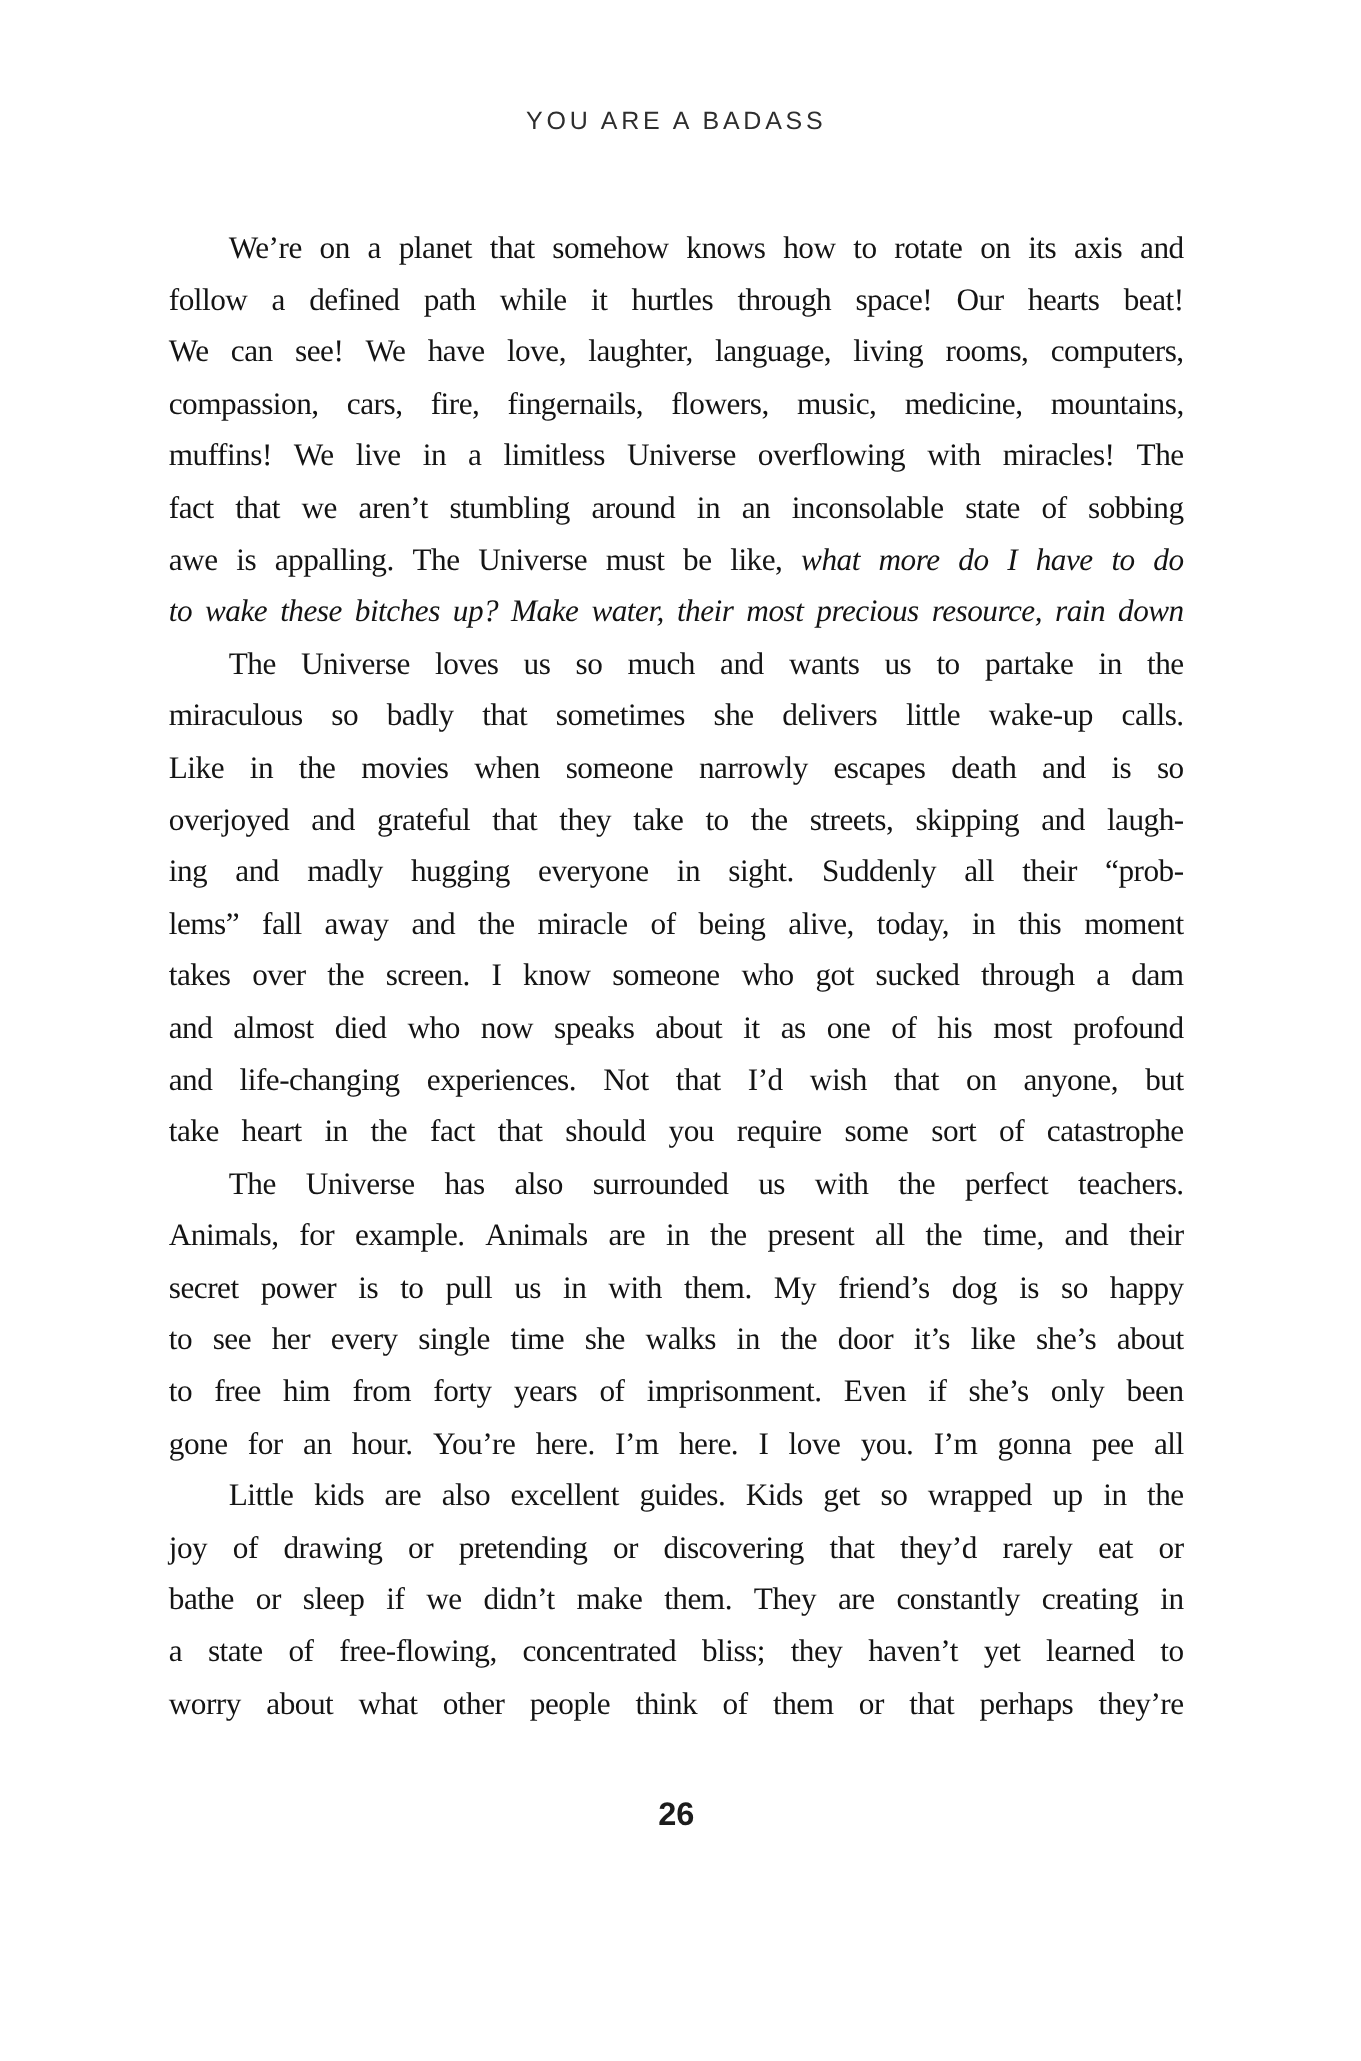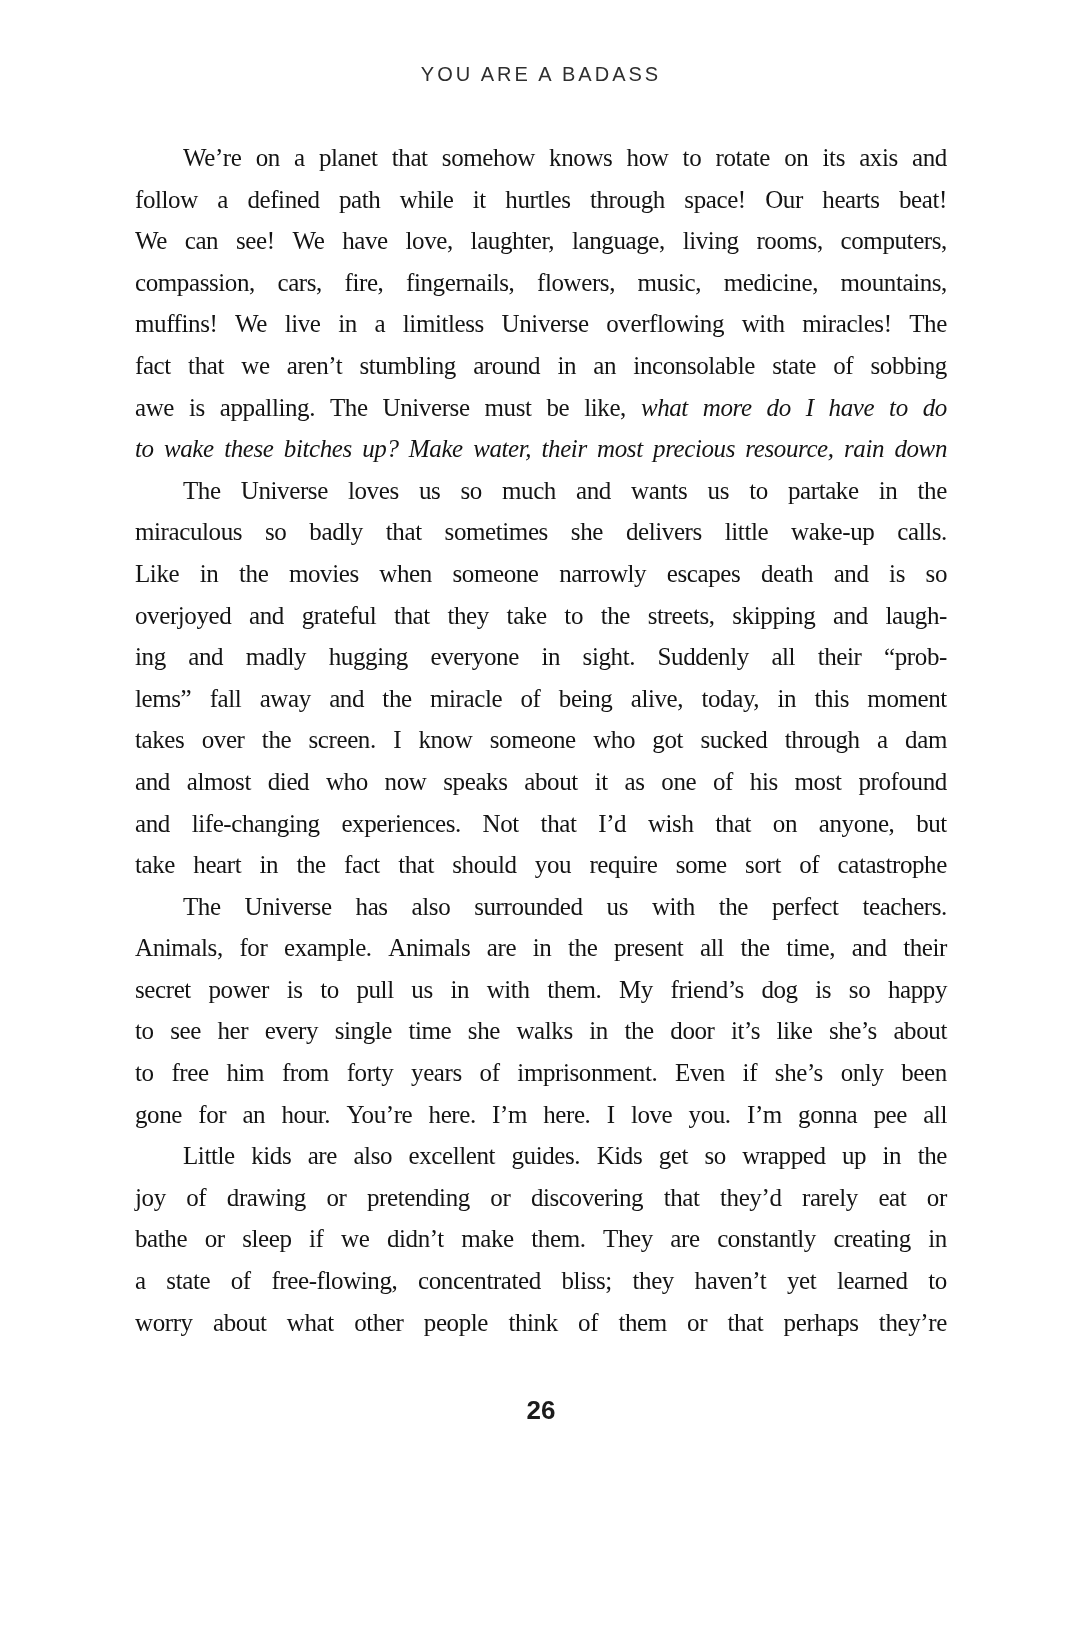--- a/index.html
+++ b/index.html
@@ -6,38 +6,38 @@
     margin: 0;
     padding: 0;
     background: #ffffff;
   }
   .page {
     position: relative;
     width: 1089px;
     height: 1649px;
     background: #ffffff;
     box-sizing: border-box;
-    padding-top: 63px;
+    padding-top: 86px;
     overflow: hidden;
     font-family: "Liberation Serif", serif;
   }
   .running-header {
     width: 812px;
     margin-left: 135px;
     text-align: center;
     font-family: "Liberation Sans", sans-serif;
     font-size: 20px;
     line-height: 23px;
     letter-spacing: 3px;
     color: #2e2e2e;
   }
   .body-text {
     width: 812px;
     margin-left: 135px;
-    margin-top: 51px;
+    margin-top: 69px;
     font-size: 25px;
     letter-spacing: -0.4px;
     color: #141414;
   }
   .paragraph {
     margin: 0;
   }
   .line {
     display: flex;
     justify-content: space-between;

